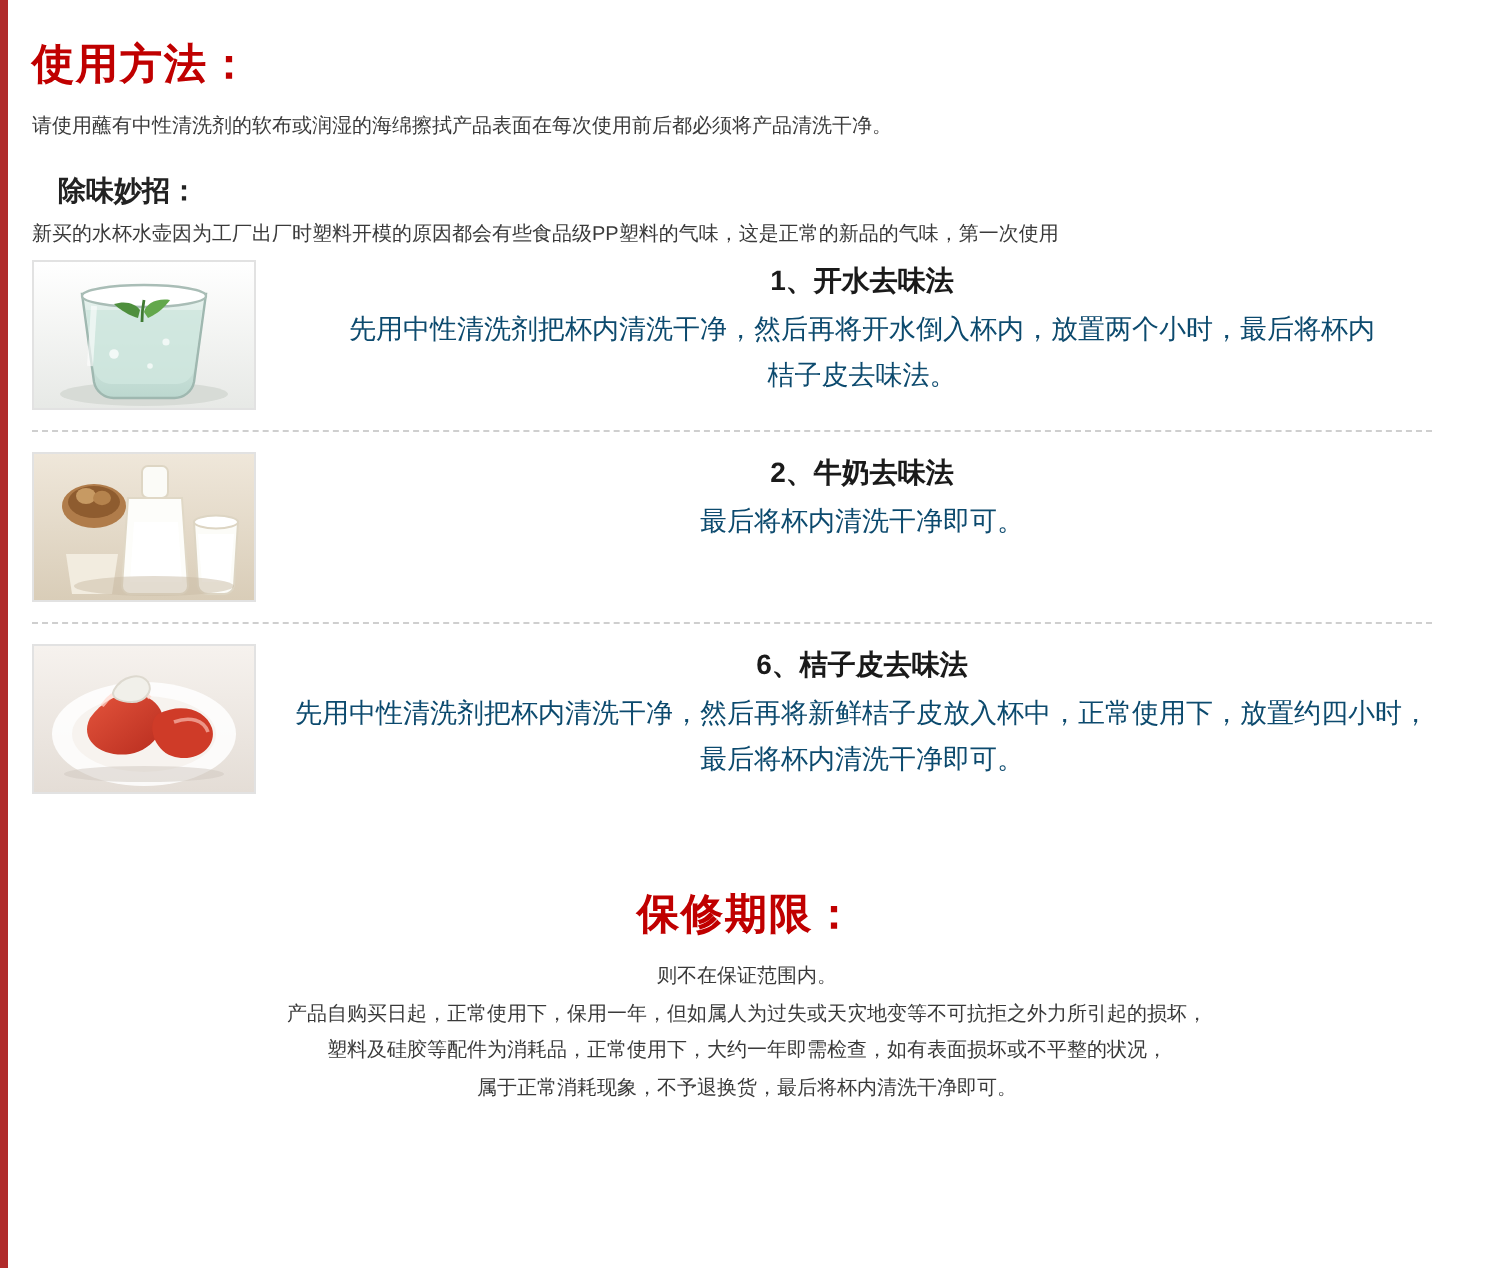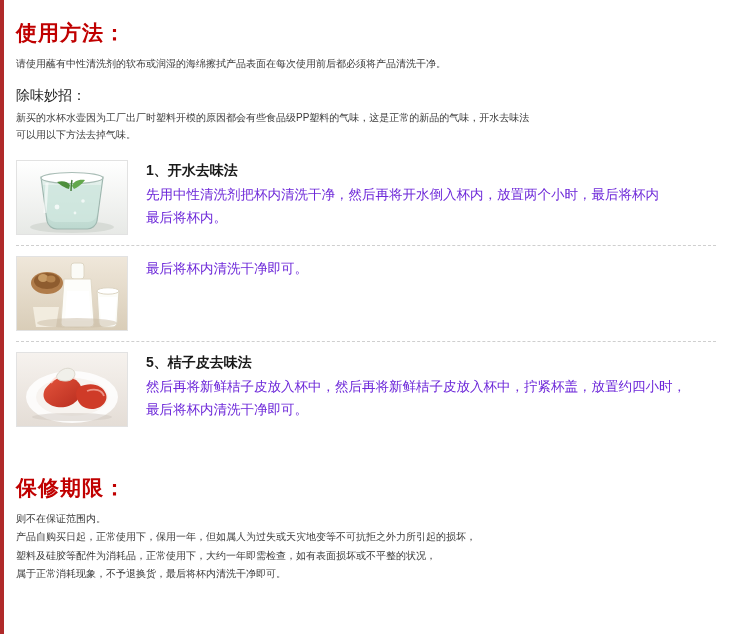--- a/index.html
+++ b/index.html
@@ -43,31 +43,32 @@
     margin: 20px 0 10px 0;
     line-height: 1.2;
   }
   .body-text {
     font-size: 10px;
     line-height: 1.75;
     color: #3a3a3a;
   }
   .sub-title {
     font-size: 14px;
-    font-weight: normal;
+    font-weight: bold;
     color: #222222;
-    margin: 14px 0 4px 0;
+    margin: 14px 0 4px 13px;
   }
   .intro {
     margin-bottom: 6px;
   }
 
   .methods {
-    margin-top: 16px;
+    margin-top: 4px;
     width: 700px;
+    text-align: center;
   }
   .method-row {
     display: flex;
     align-items: flex-start;
     padding-bottom: 10px;
     margin-bottom: 10px;
     border-bottom: 1px dashed #cfcfcf;
   }
   .method-row.last {
     border-bottom: none;
@@ -91,46 +92,46 @@
   }
   .method-title {
     font-size: 14px;
     font-weight: bold;
     color: #1a1a1a;
     margin-bottom: 4px;
   }
   .method-desc {
     font-size: 13.5px;
     line-height: 1.7;
-    color: #6d28d9;
+    color: #0c4a6e;
   }
 
   .warranty {
     margin-top: 38px;
+    text-align: center;
   }
   .warranty .body-text p {
     margin: 0;
     line-height: 1.85;
   }
 </style>
 </head>
 <body>
 
 <div class="page">
 
   <div class="left-rule"></div>
 
   <div class="content">
 
     <div class="section-title">使用方法：</div>
     <div class="body-text intro">请使用蘸有中性清洗剂的软布或润湿的海绵擦拭产品表面在每次使用前后都必须将产品清洗干净。</div>
 
     <div class="sub-title">除味妙招：</div>
-    <div class="body-text">新买的水杯水壶因为工厂出厂时塑料开模的原因都会有些食品级PP塑料的气味，这是正常的新品的气味，开水去味法</div>
-    <div class="body-text">可以用以下方法去掉气味。</div>
+    <div class="body-text">新买的水杯水壶因为工厂出厂时塑料开模的原因都会有些食品级PP塑料的气味，这是正常的新品的气味，第一次使用</div>
 
     <div class="methods">
 
       <div class="method-row">
         <div class="thumb">
           <svg width="110" height="73" viewBox="0 0 110 73">
             <defs>
               <linearGradient id="g1bg" x1="0" y1="0" x2="0" y2="1">
                 <stop offset="0%" stop-color="#ffffff"></stop>
                 <stop offset="100%" stop-color="#e7e9e6"></stop>
@@ -150,21 +151,21 @@
             <path d="M54 30 c0 -6 1 -11 1 -11" stroke="#3f7a32" stroke-width="1.4" fill="none"></path>
             <circle cx="40" cy="46" r="2.4" fill="#ffffff" opacity="0.75"></circle>
             <circle cx="66" cy="40" r="1.8" fill="#ffffff" opacity="0.7"></circle>
             <circle cx="58" cy="52" r="1.4" fill="#ffffff" opacity="0.7"></circle>
             <path d="M30 22 l-2 30" stroke="#ffffff" stroke-width="3" opacity="0.6"></path>
           </svg>
         </div>
         <div class="method-text">
           <div class="method-title">1、开水去味法</div>
           <div class="method-desc">先用中性清洗剂把杯内清洗干净，然后再将开水倒入杯内，放置两个小时，最后将杯内</div>
-          <div class="method-desc">最后将杯内。</div>
+          <div class="method-desc">桔子皮去味法。</div>
         </div>
       </div>
 
       <div class="method-row">
         <div class="thumb">
           <svg width="110" height="73" viewBox="0 0 110 73">
             <defs>
               <linearGradient id="g2bg" x1="0" y1="0" x2="0" y2="1">
                 <stop offset="0%" stop-color="#efe7da"></stop>
                 <stop offset="100%" stop-color="#d9cdb8"></stop>
@@ -179,20 +180,21 @@
             <rect x="54" y="6" width="13" height="16" rx="3" fill="#fbfbf7" stroke="#ded6c4"></rect>
             <path d="M47 22 h27 l3 44 a4 4 0 0 1 -4 4 h-25 a4 4 0 0 1 -4 -4 z" fill="#fdfdfa" stroke="#e0d8c6" stroke-width="1"></path>
             <path d="M50 34 h22 l2 30 h-26 z" fill="#ffffff"></path>
             <path d="M80 34 h22 l-2 32 a5 5 0 0 1 -5 4 h-8 a5 5 0 0 1 -5 -4 z" fill="#fcfcf8" stroke="#ddd5c3" stroke-width="1"></path>
             <path d="M82 40 h18 l-2 24 h-14 z" fill="#ffffff"></path>
             <ellipse cx="91" cy="34" rx="11" ry="3.2" fill="#ffffff" stroke="#ddd5c3"></ellipse>
             <ellipse cx="60" cy="66" rx="40" ry="5" fill="#c9bca6" opacity="0.5"></ellipse>
           </svg>
         </div>
         <div class="method-text">
+          <div class="method-title">2、牛奶去味法</div>
           <div class="method-desc">最后将杯内清洗干净即可。</div>
         </div>
       </div>
 
       <div class="method-row last">
         <div class="thumb">
           <svg width="110" height="73" viewBox="0 0 110 73">
             <defs>
               <linearGradient id="g3bg" x1="0" y1="0" x2="0" y2="1">
                 <stop offset="0%" stop-color="#f6f2ee"></stop>
@@ -208,22 +210,22 @@
             <ellipse cx="55" cy="44" rx="36" ry="19" fill="#f7f3ef"></ellipse>
             <path d="M28 36 c10 -14 26 -16 34 -6 c7 9 -2 22 -14 24 c-13 2 -26 -6 -20 -18 z" fill="url(#g3fruit)"></path>
             <path d="M34 30 c6 -9 18 -11 24 -4" stroke="#ffd9cf" stroke-width="2" fill="none" opacity="0.7"></path>
             <path d="M62 34 c12 -6 24 -2 27 7 c3 10 -9 18 -20 14 c-9 -3 -13 -16 -7 -21 z" fill="#cf3b28"></path>
             <path d="M70 38 c8 -3 15 -1 17 5" stroke="#ffd2c6" stroke-width="1.8" fill="none" opacity="0.6"></path>
             <path d="M40 22 c4 -7 13 -9 17 -4 c3 5 -2 10 -8 10 c-6 0 -11 -2 -9 -6 z" fill="#f1f0ea" stroke="#ddd9cf"></path>
             <ellipse cx="55" cy="64" rx="40" ry="4" fill="#cfc8c0" opacity="0.5"></ellipse>
           </svg>
         </div>
         <div class="method-text">
-          <div class="method-title">5、桔子皮去味法</div>
-          <div class="method-desc">然后再将新鲜桔子皮放入杯中，然后再将新鲜桔子皮放入杯中，拧紧杯盖，放置约四小时，</div>
+          <div class="method-title">6、桔子皮去味法</div>
+          <div class="method-desc">先用中性清洗剂把杯内清洗干净，然后再将新鲜桔子皮放入杯中，正常使用下，放置约四小时，</div>
           <div class="method-desc">最后将杯内清洗干净即可。</div>
         </div>
       </div>
 
     </div>
 
     <div class="warranty">
       <div class="section-title">保修期限：</div>
       <div class="body-text">
         <p>则不在保证范围内。</p>

